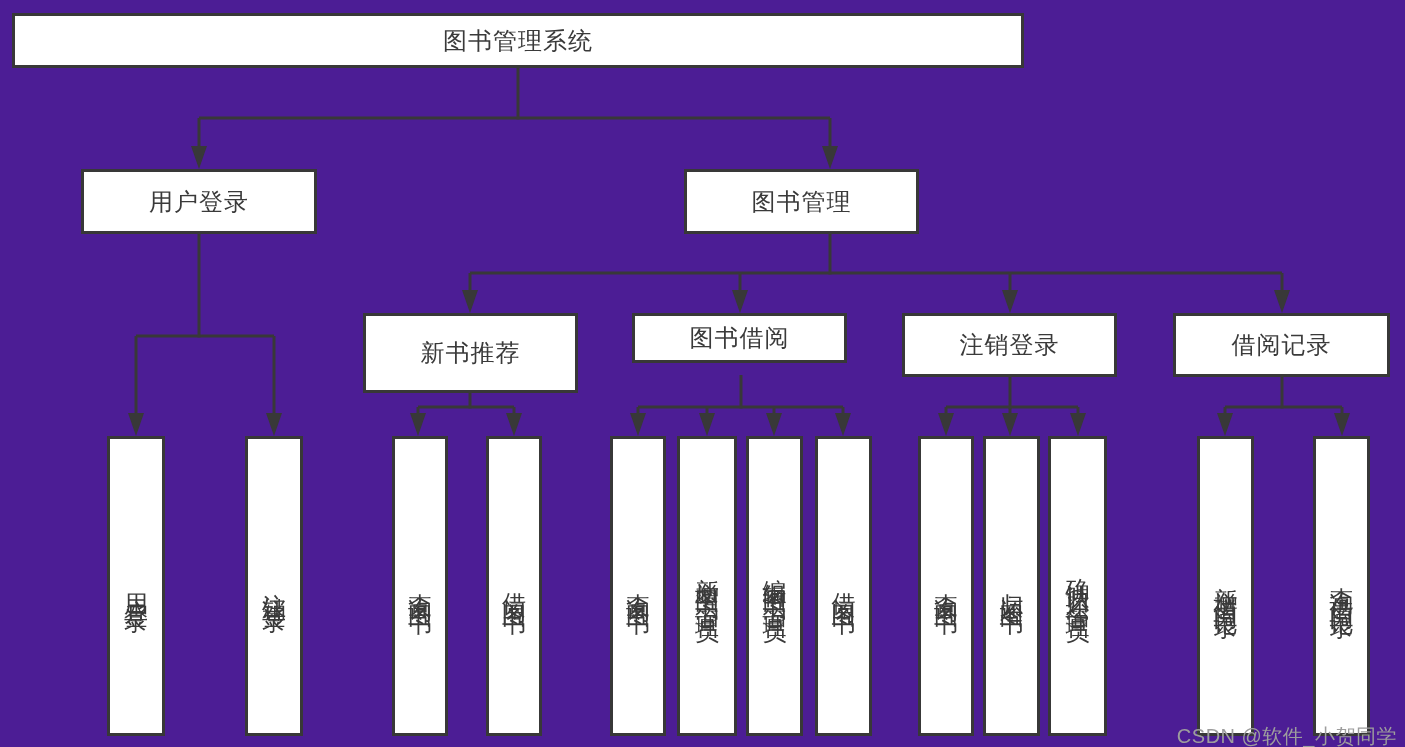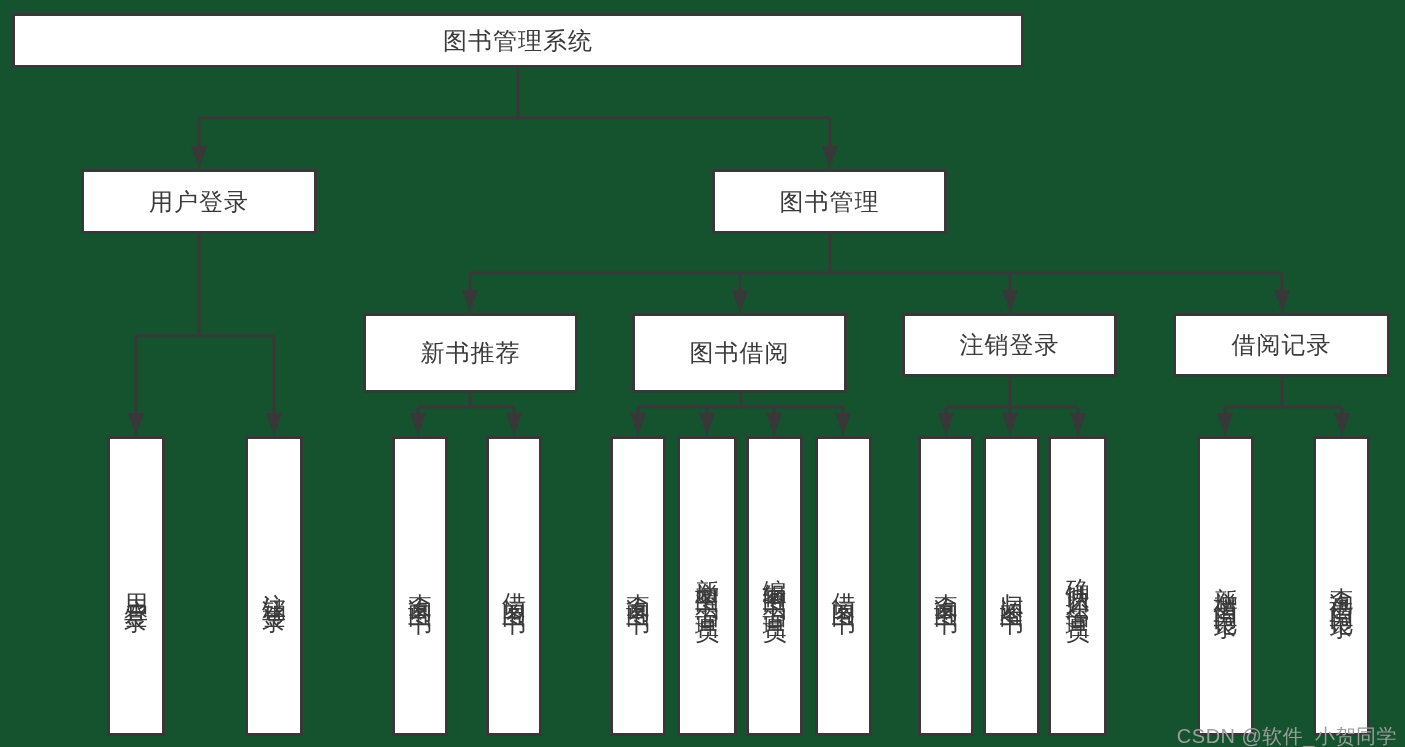--- a/index.html
+++ b/index.html
@@ -1,20 +1,20 @@
 <!DOCTYPE html>
 <html><head>
 <meta charset="utf-8">
 <style>
   html, body { margin: 0; padding: 0; background: #ffffff; }
   .canvas {
     position: relative;
     width: 1405px;
     height: 747px;
-    background: #14532d;
+    background: #4c1d95;
     font-family: "Liberation Sans", "DejaVu Sans", sans-serif;
     overflow: hidden;
   }
   .wires {
     position: absolute;
     left: 0; top: 0;
     width: 1405px; height: 747px;
     pointer-events: none;
   }
   .wires line { stroke: #383838; stroke-width: 3; }
@@ -134,28 +134,28 @@
     </g>
   </svg>
 
   <div class="node" style="left:12px; top:13px; width:1012px; height:55px;">
     <span class="lbl">图书管理系统</span>
   </div>
 
   <div class="node" style="left:81px; top:169px; width:236px; height:65px;">
     <span class="lbl">用户登录</span>
   </div>
-  <div class="node" style="left:712px; top:169px; width:235px; height:65px;">
+  <div class="node" style="left:684px; top:169px; width:235px; height:65px;">
     <span class="lbl">图书管理</span>
   </div>
 
   <div class="node" style="left:363px; top:313px; width:215px; height:80px;">
     <span class="lbl">新书推荐</span>
   </div>
-  <div class="node" style="left:632px; top:313px; width:215px; height:80px;">
+  <div class="node" style="left:632px; top:313px; width:215px; height:50px;">
     <span class="lbl">图书借阅</span>
   </div>
   <div class="node" style="left:902px; top:313px; width:215px; height:64px;">
     <span class="lbl">注销登录</span>
   </div>
   <div class="node" style="left:1173px; top:313px; width:217px; height:64px;align-items:center;">
     <span class="lbl">借阅记录</span>
   </div>
 
   <div class="node vert" style="left:107px; top:436px; width:58px; height:300px;">

